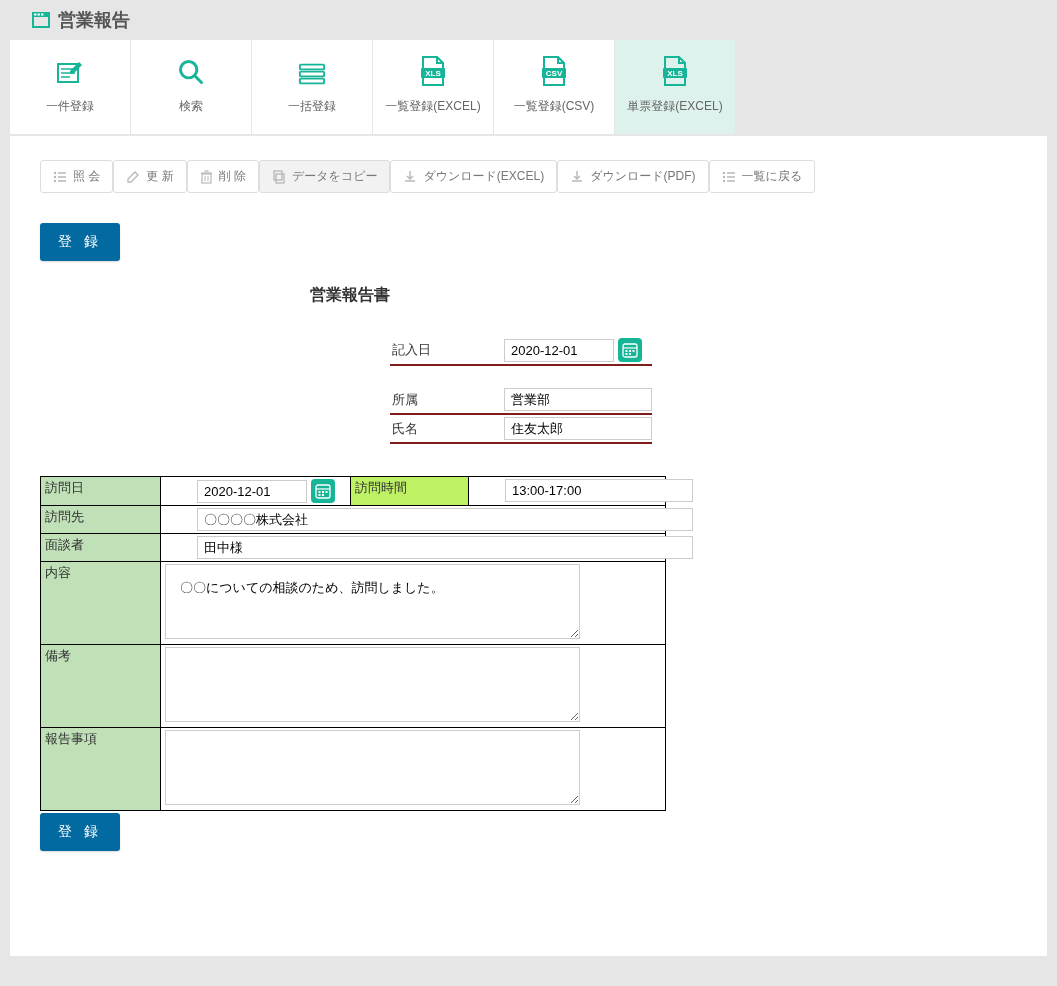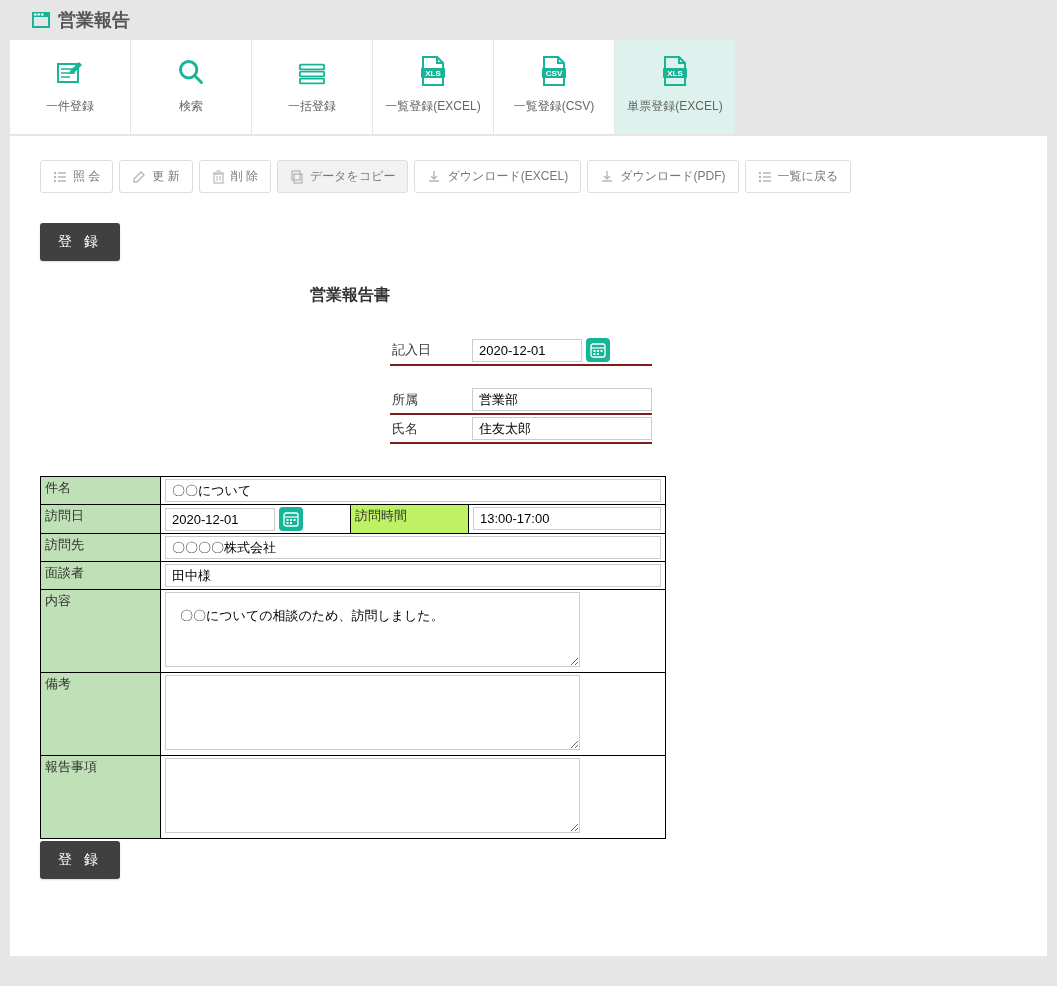--- a/index.html
+++ b/index.html
@@ -57,39 +57,38 @@
       justify-content: center;
     }
     .content-panel {
       background: #fff;
       margin: 2px 10px 10px 10px;
       padding: 24px 30px;
       min-height: 820px;
     }
     .toolbar {
       display: flex;
-      gap: 6px;
       margin-bottom: 30px;
     }
     .btn {
       border: 1px solid #ddd;
       background: #fff;
       padding: 7px 12px;
       border-radius: 3px;
       font-size: 12px;
       color: #777;
       display: inline-flex;
       align-items: center;
       gap: 6px;
       cursor: pointer;
     }
     .btn.selected { background: #f2f2f2; }
     .btn svg { opacity: 0.6; }
     .register-btn {
-      background: #404040;
+      background: #0369a1;
       color: #fff;
       border: none;
       padding: 10px 18px;
       border-radius: 3px;
       font-size: 14px;
       letter-spacing: 4px;
       cursor: pointer;
       box-shadow: 0 1px 2px rgba(0,0,0,0.15);
     }
     .form-area { margin-top: 24px; }
@@ -123,20 +122,21 @@
       gap: 4px;
       padding: 2px 0;
     }
     .spacer-row { height: 20px; }
     input.text-in {
       border: 1px solid #ccc;
       padding: 3px 6px;
       font-size: 13px;
       font-family: inherit;
       width: 100%;
+      margin-left: 32px;
     }
     .cal-btn {
       width: 24px;
       height: 24px;
       background: #17b597;
       border-radius: 4px;
       display: inline-flex;
       align-items: center;
       justify-content: center;
       cursor: pointer;
@@ -354,24 +354,20 @@
       <div class="meta-row">
         <div class="meta-label">氏名</div>
         <div class="meta-input-wrap">
           <input type="text" class="text-in" value="住友太郎" style="">
         </div>
       </div>
     </div>
 
     <table class="main-table">
       <tbody>
-          <tr>
-        <td class="hdr">件名</td>
-        <td colspan="3"><input type="text" class="text-in" value="〇〇について" style=""></td>
-      </tr>
       <tr>
         <td class="hdr">訪問日</td>
         <td style="width:190px">
           <div class="date-cell">
             <input type="text" class="text-in" style="width: 110px;" value="2020-12-01">
             <span class="cal-btn">
               <svg width="16" height="16" viewBox="0 0 16 16">
                     <rect x="1" y="2" width="14" height="13" rx="2" fill="none" stroke="#fff" stroke-width="1.3"></rect>
                     <line x1="1" y1="6" x2="15" y2="6" stroke="#fff" stroke-width="1.2"></line>
                     <rect x="3.5" y="8" width="2" height="2" fill="#fff"></rect>

